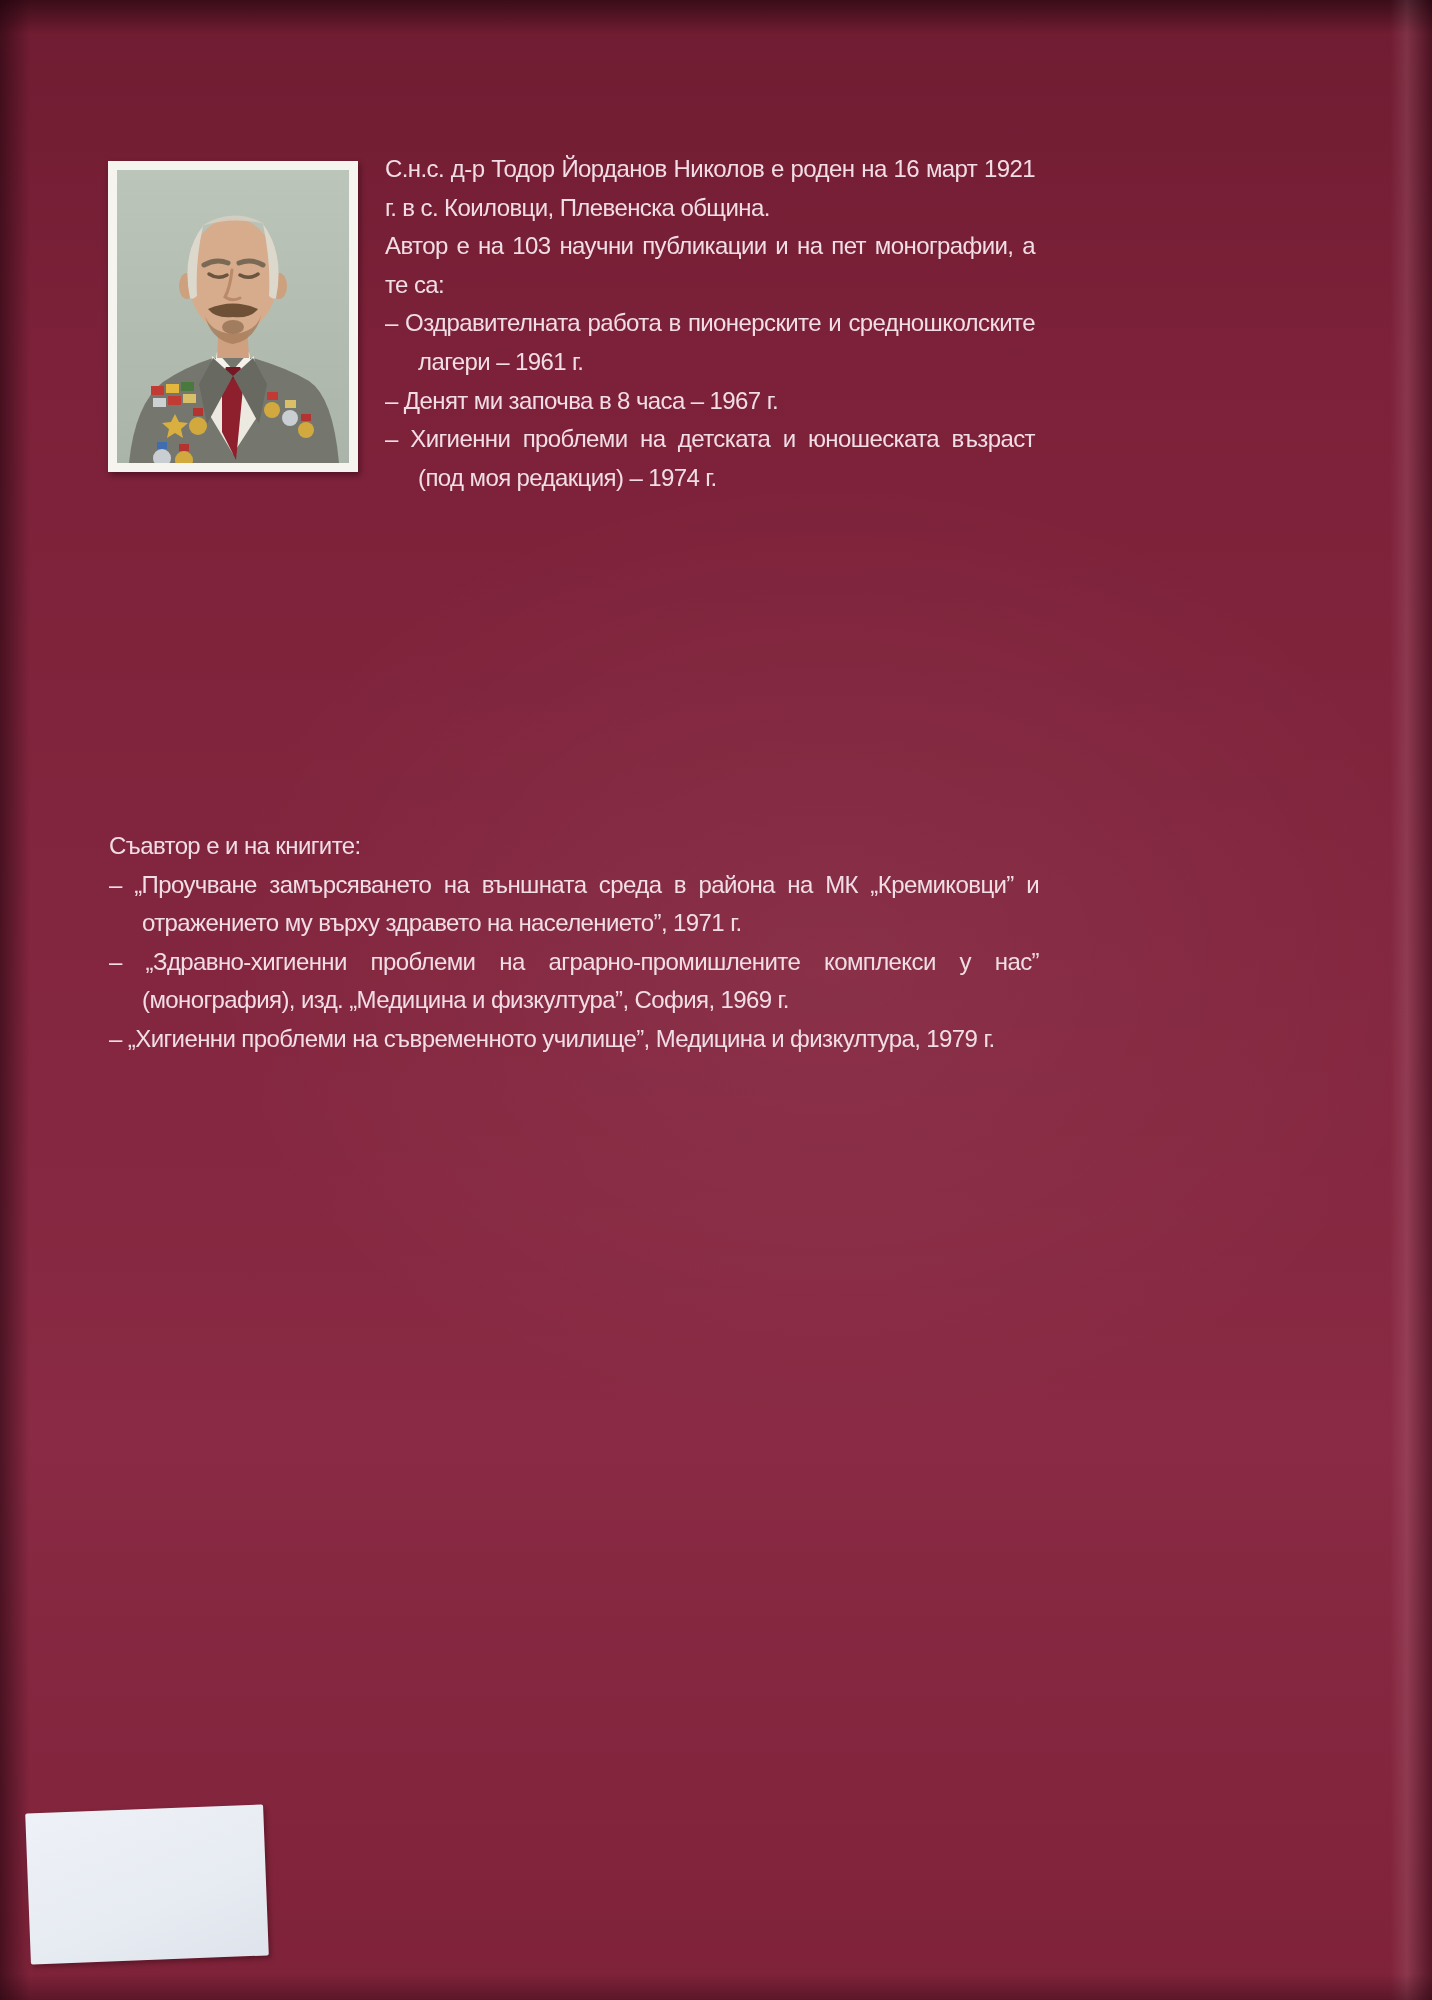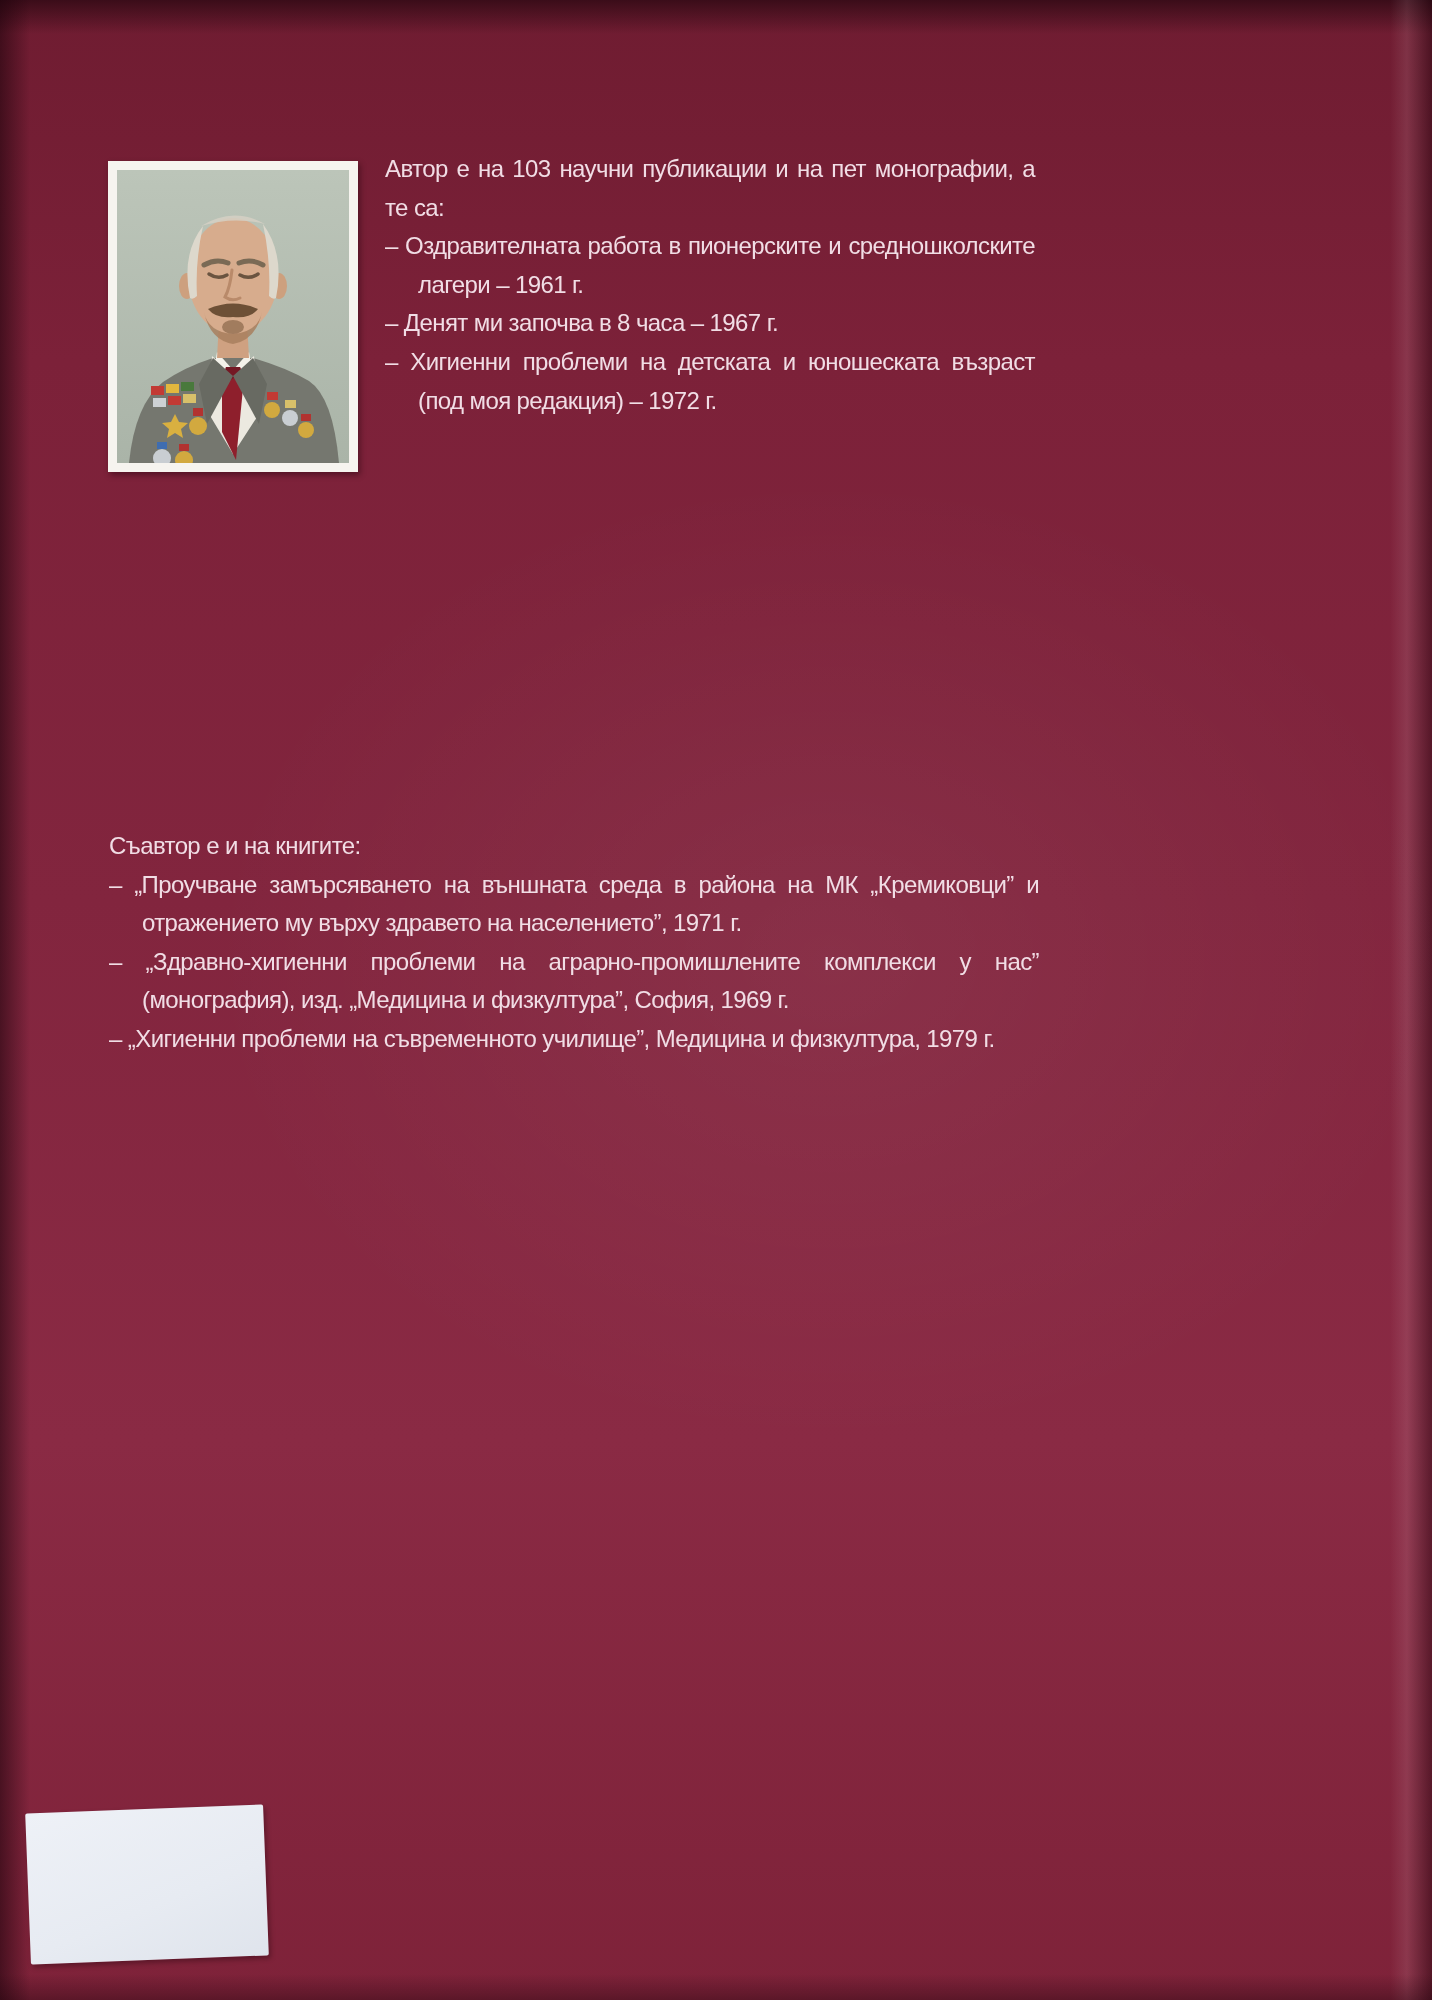--- a/index.html
+++ b/index.html
@@ -159,32 +159,33 @@
         <circle cx="155" cy="240" r="8" fill="#d2a93f"></circle>
         <rect x="168" y="230" width="11" height="8" fill="#d8c06a"></rect>
         <circle cx="173" cy="248" r="8" fill="#c9ced2"></circle>
         <rect x="184" y="244" width="10" height="7" fill="#b23330"></rect>
         <circle cx="189" cy="260" r="8" fill="#d2a93f"></circle>
       </g>
     </svg>
   </div>
 
   <div class="bio txt">
+    <p>С.н.с. д-р Тодор Йорданов Николов е роден на 16 март 1921 г. в с. Коиловци, Плевенска община.</p>
     <p>Автор е на 103 научни публикации и на пет монографии, а те са:</p>
     <div class="book">
       <span class="dash">–</span>
       <span>Оздравителната работа в пионерските и средношколските лагери – 1961 г.</span>
     </div>
     <div class="book">
       <span class="dash">–</span>
       <span>Денят ми започва в 8 часа – 1967 г.</span>
     </div>
     <div class="book">
       <span class="dash">–</span>
-      <span>Хигиенни проблеми на детската и юношеската възраст (под моя редакция) – 1972 г.</span>
+      <span>Хигиенни проблеми на детската и юношеската възраст (под моя редакция) – 1974 г.</span>
     </div>
   </div>
 
   <div class="coauthor txt">
     <p>Съавтор е и на книгите:</p>
     <div class="book">
       <span class="dash">–</span>
       <span>„Проучване замърсяването на външната среда в района на МК „Кремиковци” и отражението му върху здравето на населението”, 1971 г.</span>
     </div>
     <div class="book">

